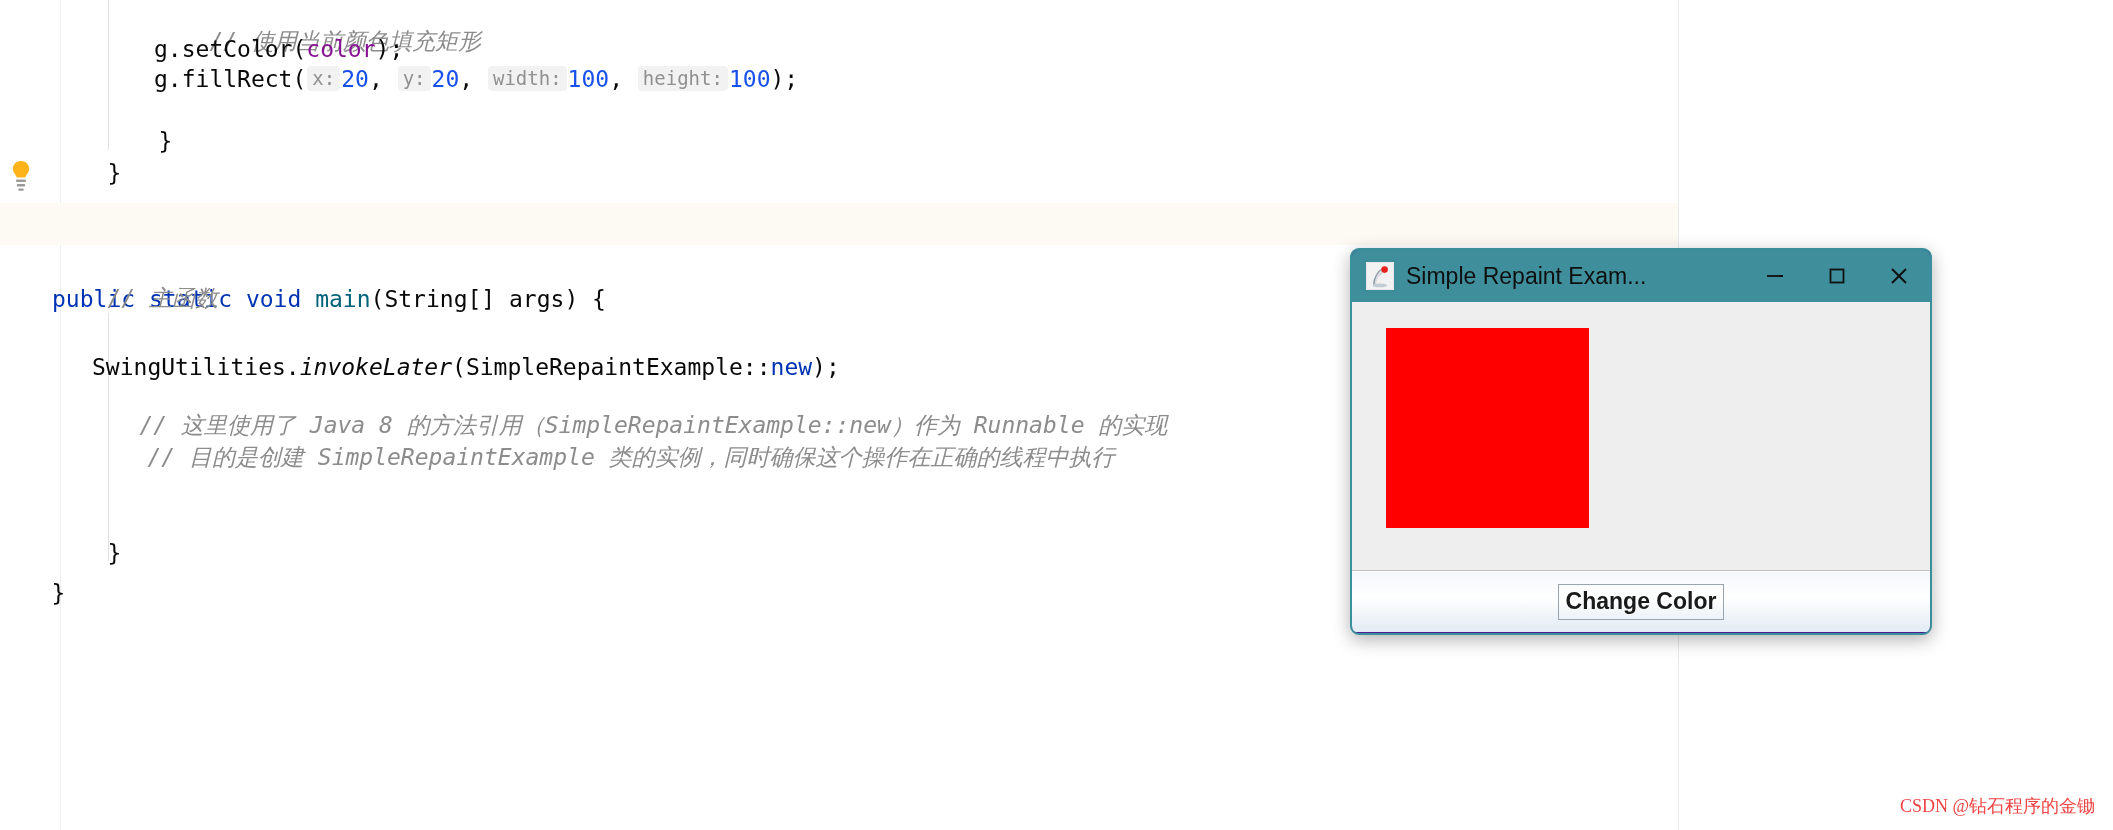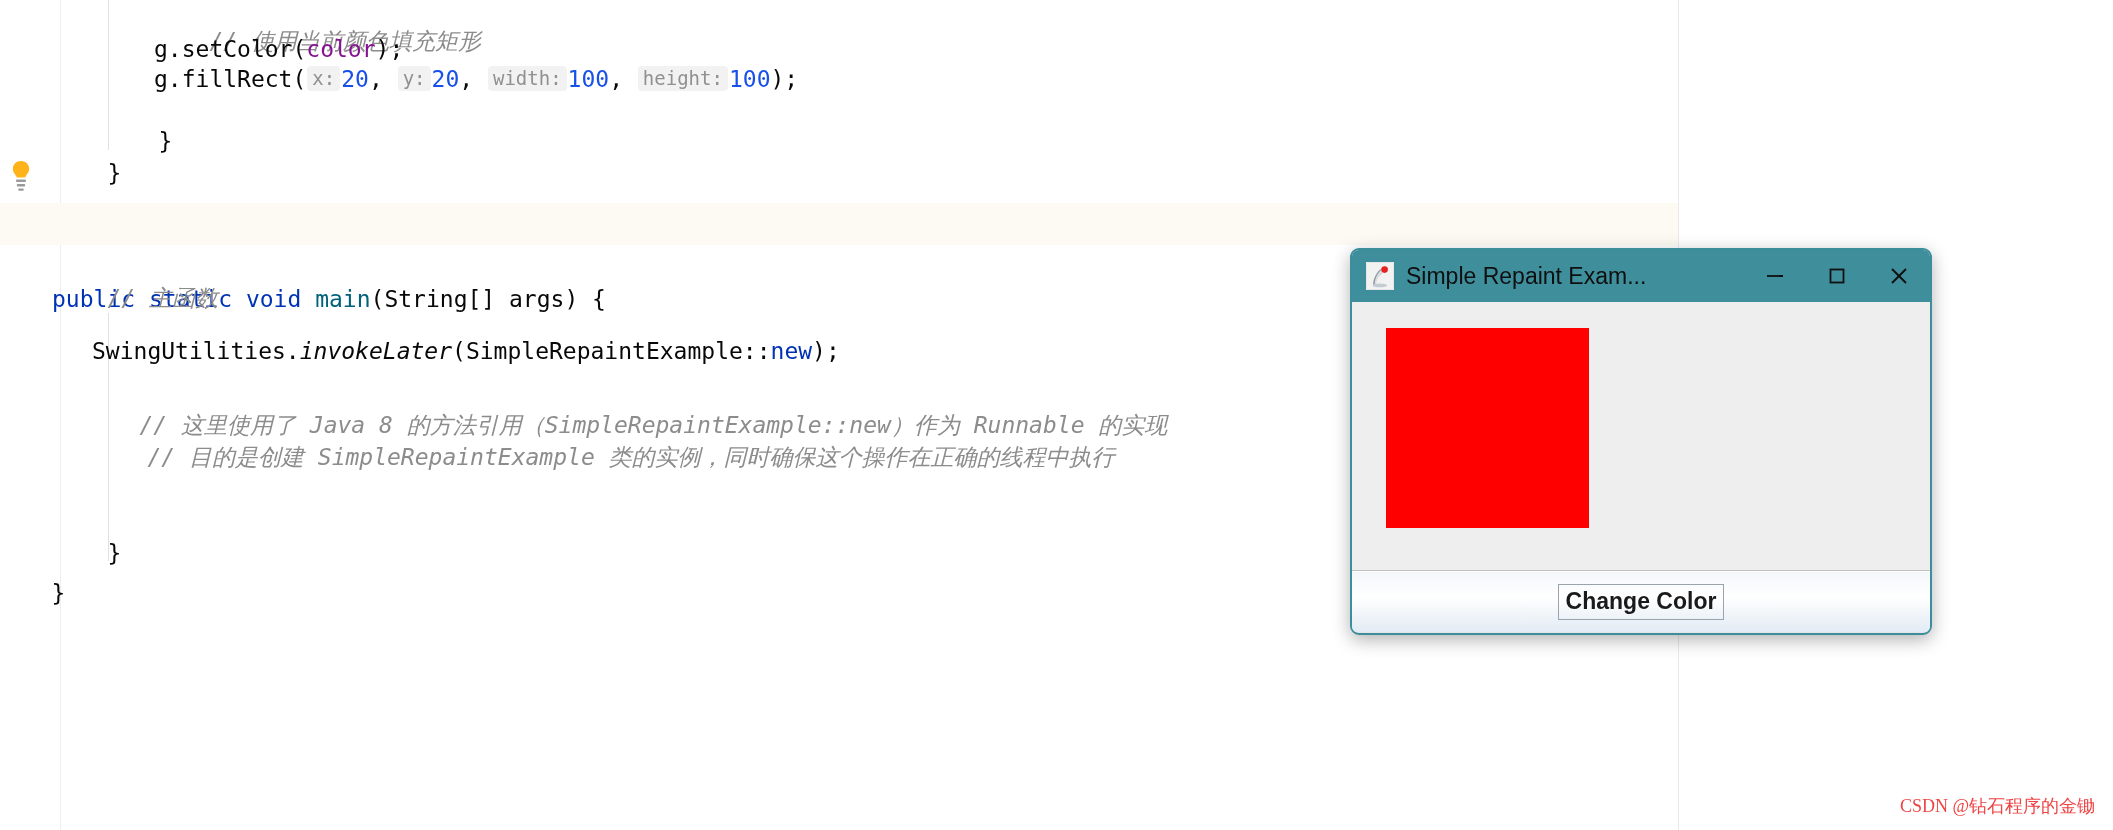--- a/index.html
+++ b/index.html
@@ -109,21 +109,21 @@
   
   #swing-window {
     position: absolute;
     left: 1350px;
     top: 248px;
     width: 578px;
     height: 383px;
     border: 2px solid #3b8e9b;
     border-radius: 9px;
     box-shadow: 0 5px 18px rgba(0,0,0,0.30);
-    background: #e5e5e5;
+    background: #4c1d95;
     overflow: hidden;
     font-family: "Liberation Sans", sans-serif;
   }
   #swing-titlebar {
     height: 52px;
     background: #3e8e9c;
     display: flex;
     align-items: center;
     padding-left: 14px;
     position: relative;
@@ -241,21 +241,21 @@
     <span class="plain">}</span>
   </div>
 
   <div class="code-line" style="left:52px; top:284px;"><span class="kw">public</span><span class="plain"> </span><span class="kw">static</span><span class="plain"> </span><span class="kw">void</span><span class="plain"> </span><span class="meth">main</span><span class="plain">(String[] args) {</span></div>
 
   <div class="code-line" style="left:52px; top:253px;">
     <span class="cmt">// 主函数</span>
   </div>
 
 
-  <div class="code-line" style="left:92px; top:336px;"><span class="plain">SwingUtilities.</span><span class="plain ital">invokeLater</span><span class="plain">(SimpleRepaintExample::</span><span class="kw">new</span><span class="plain">);</span></div>
+  <div class="code-line" style="left:92px; top:352px;"><span class="plain">SwingUtilities.</span><span class="plain ital">invokeLater</span><span class="plain">(SimpleRepaintExample::</span><span class="kw">new</span><span class="plain">);</span></div>
 
   <div class="code-line" style="left:84px; top:380px;">
     <span class="cmt">// 这里使用了 Java 8 的方法引用（SimpleRepaintExample::new）作为 Runnable 的实现</span>
   </div>
 
   <div class="code-line" style="left:92px; top:412px;">
     <span class="cmt">// 目的是创建 SimpleRepaintExample 类的实例，同时确保这个操作在正确的线程中执行</span>
   </div>
 
 

